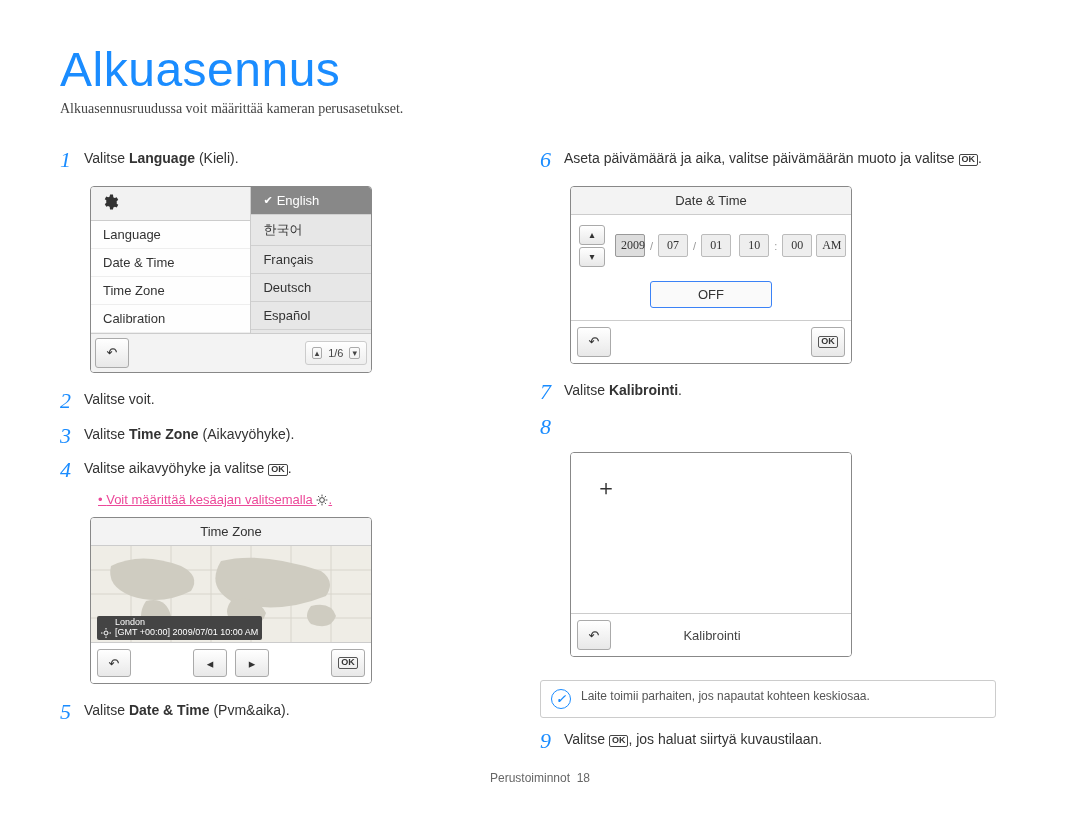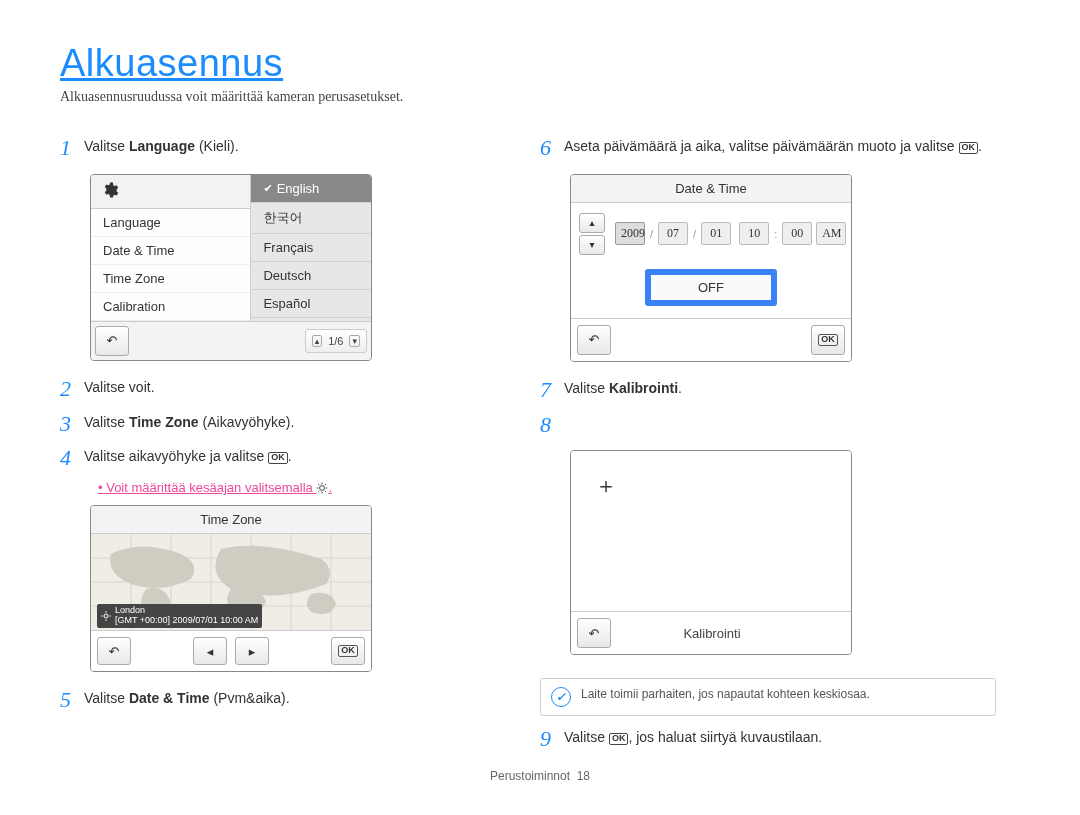--- a/index.html
+++ b/index.html
@@ -12,25 +12,24 @@
     color: #333;
     font-size: 14px;
     box-sizing: border-box;
   }
   .page {
     padding: 30px 60px 0 60px;
     box-sizing: border-box;
   }
   .title {
     color: #1a8cff;
-    font-size: 38px;
+    font-size: 48px;
     font-weight: 400;
     margin: 12px 0 4px 0;
     letter-spacing: 0.5px;
-    text-decoration: underline;
   }
   .subtitle {
     font-size: 14px;
     color: #444;
     margin-bottom: 24px;
     font-family: Liberation Serif, serif;
   }
   .cols {
     display: flex;
   }
@@ -190,21 +189,21 @@
     position: absolute;
     bottom: 2px;
     left: 6px;
     font-size: 9px;
     color: #fff;
     background: #444;
     padding: 2px 4px;
     border-radius: 2px;
     line-height: 1.1;
     display: flex;
-    align-items: center;
+    align-items: flex-end;
     gap: 4px;
   }
   .tz-bottom {
     display: flex;
     justify-content: space-between;
     align-items: center;
     background: #fff;
     padding: 2px;
   }
   .tz-bottom .btn-sq { height: 26px; }
@@ -256,21 +255,21 @@
     min-width: 18px;
     text-align: center;
     font-family: Liberation Serif, serif;
   }
   .seg.year { background: #ddd; border-color: #999; }
   .sep { padding: 0 1px; color: #999; font-size: 11px; }
   .dt-off {
     margin: 14px auto 2px auto;
     width: 120px;
     text-align: center;
-    border: 6px solid #3b82f6;
+    border: 1px solid #3b82f6;
     border-radius: 3px;
     padding: 5px 0;
     font-size: 13px;
     background: #fafafa;
   }
   .dt-bottom {
     display: flex;
     justify-content: space-between;
     padding: 2px;
     border-top: 1px solid #ccc;

